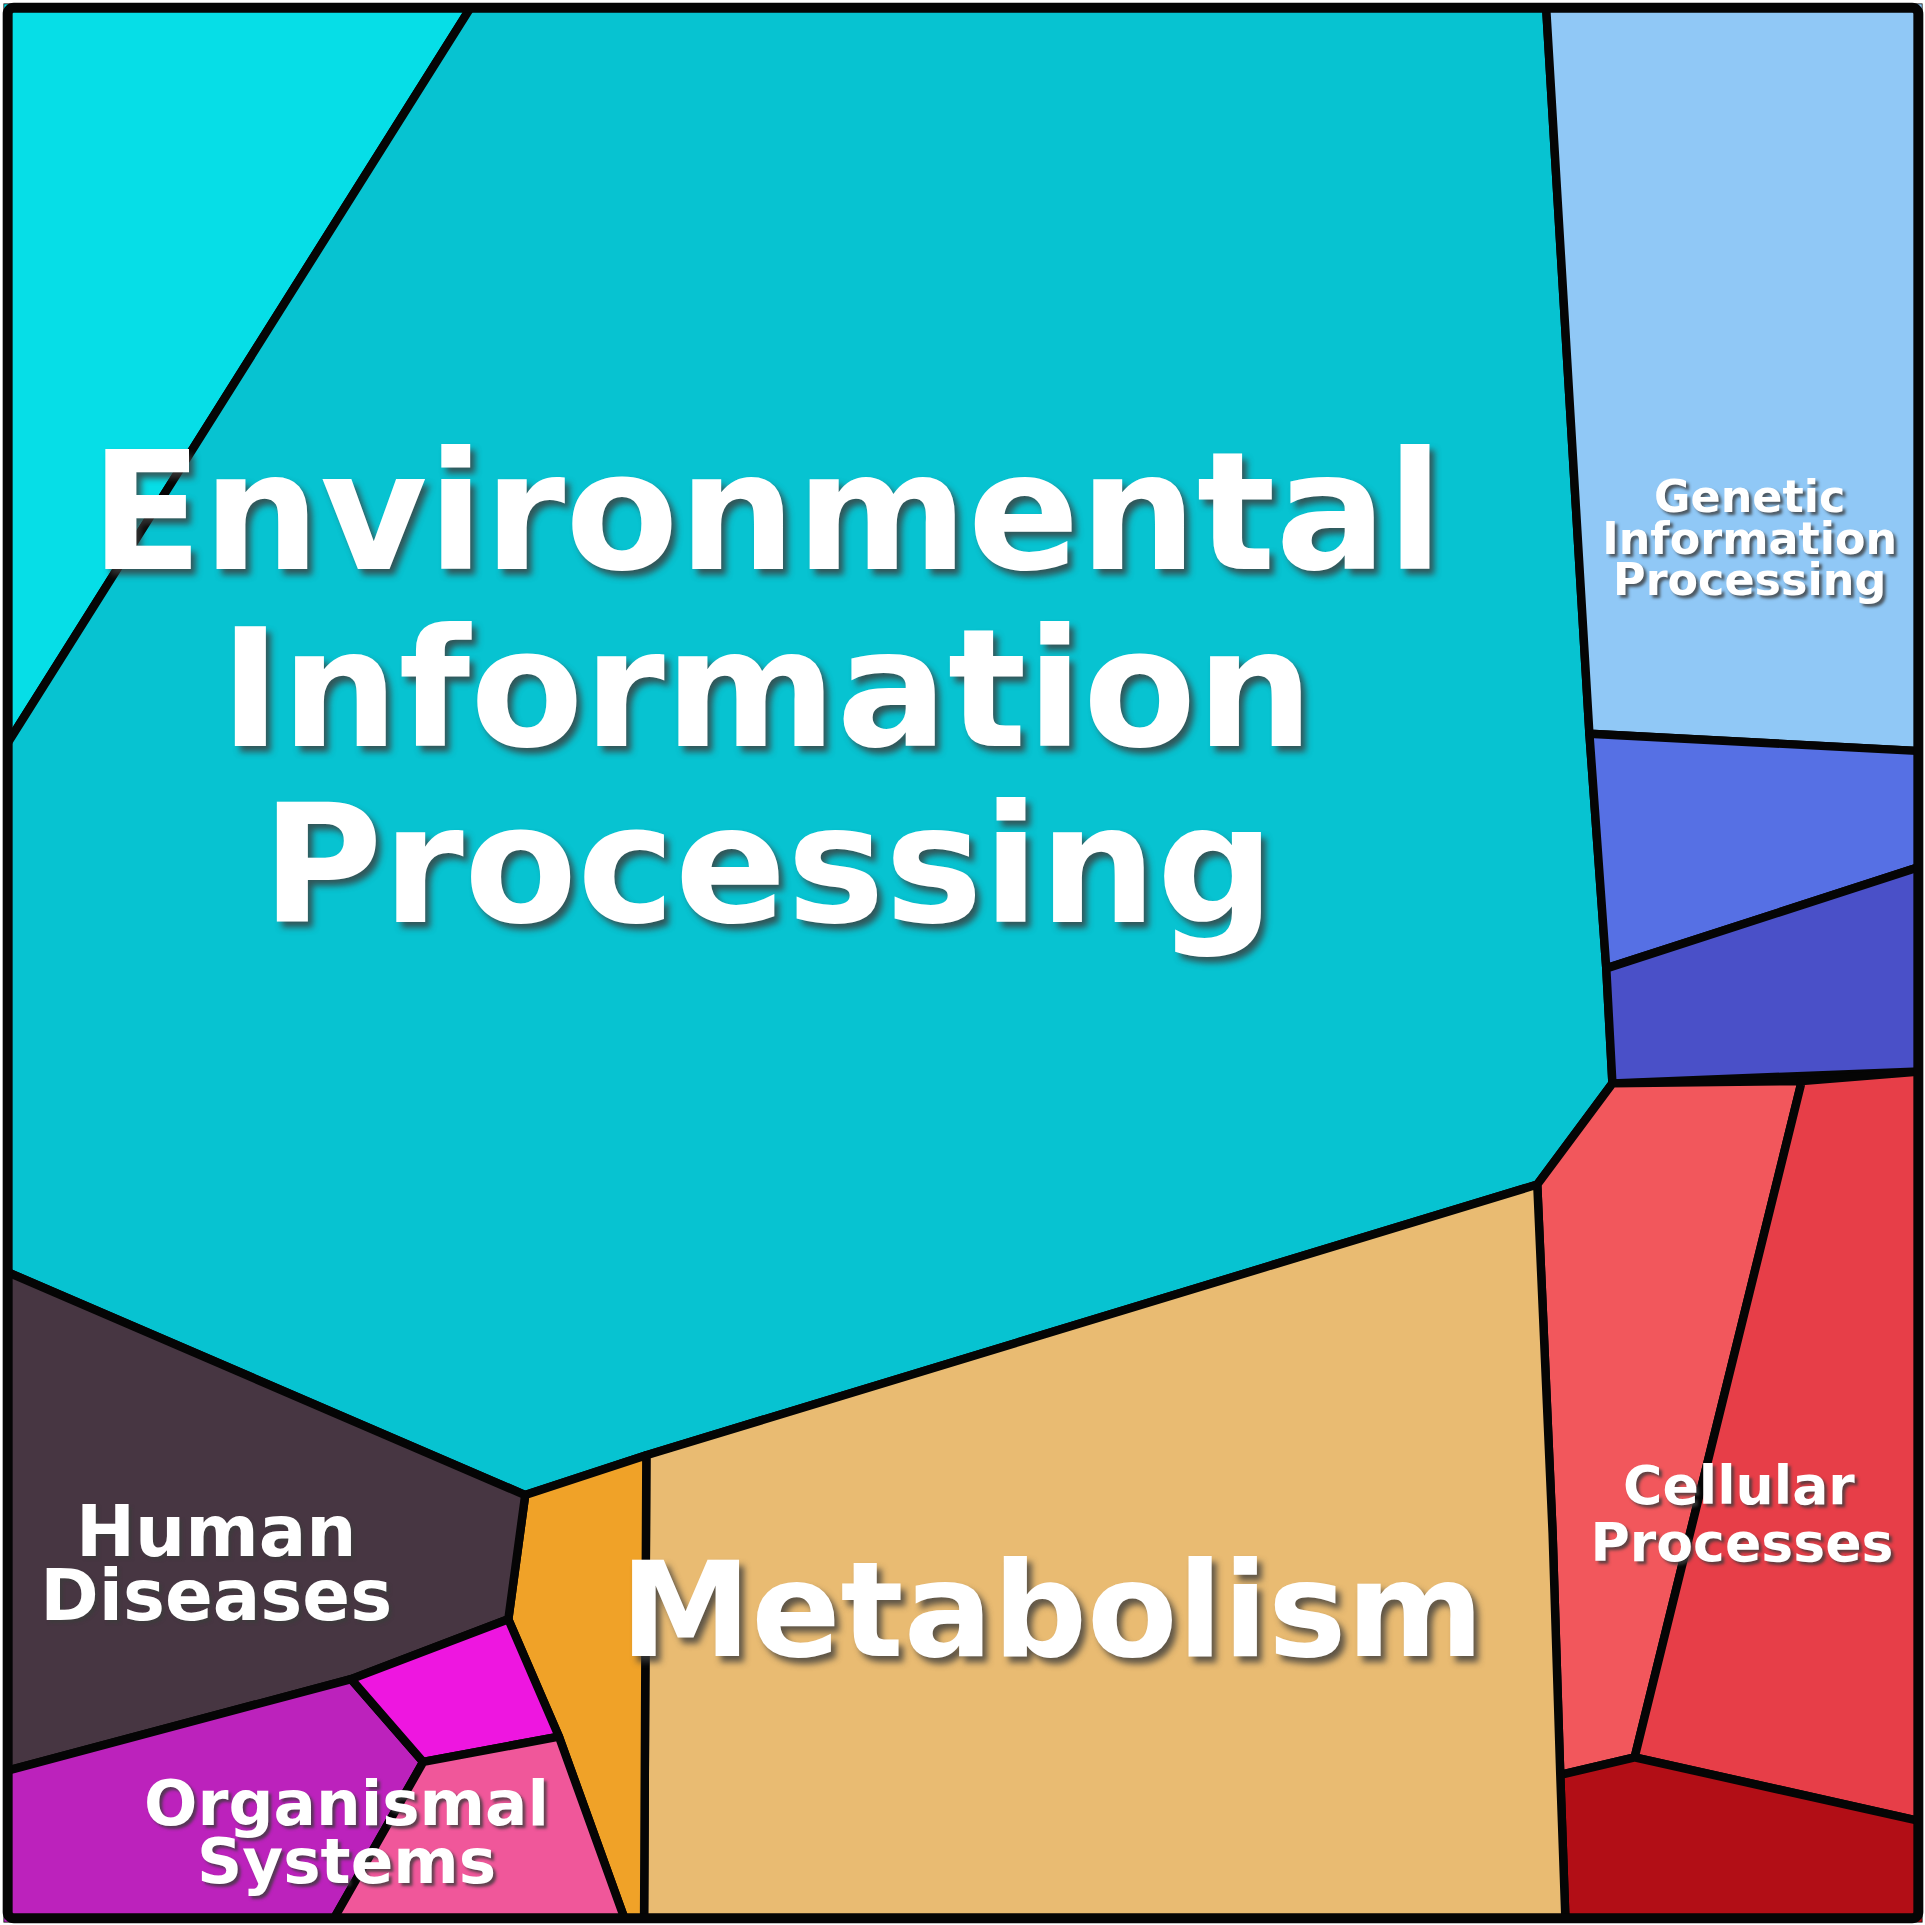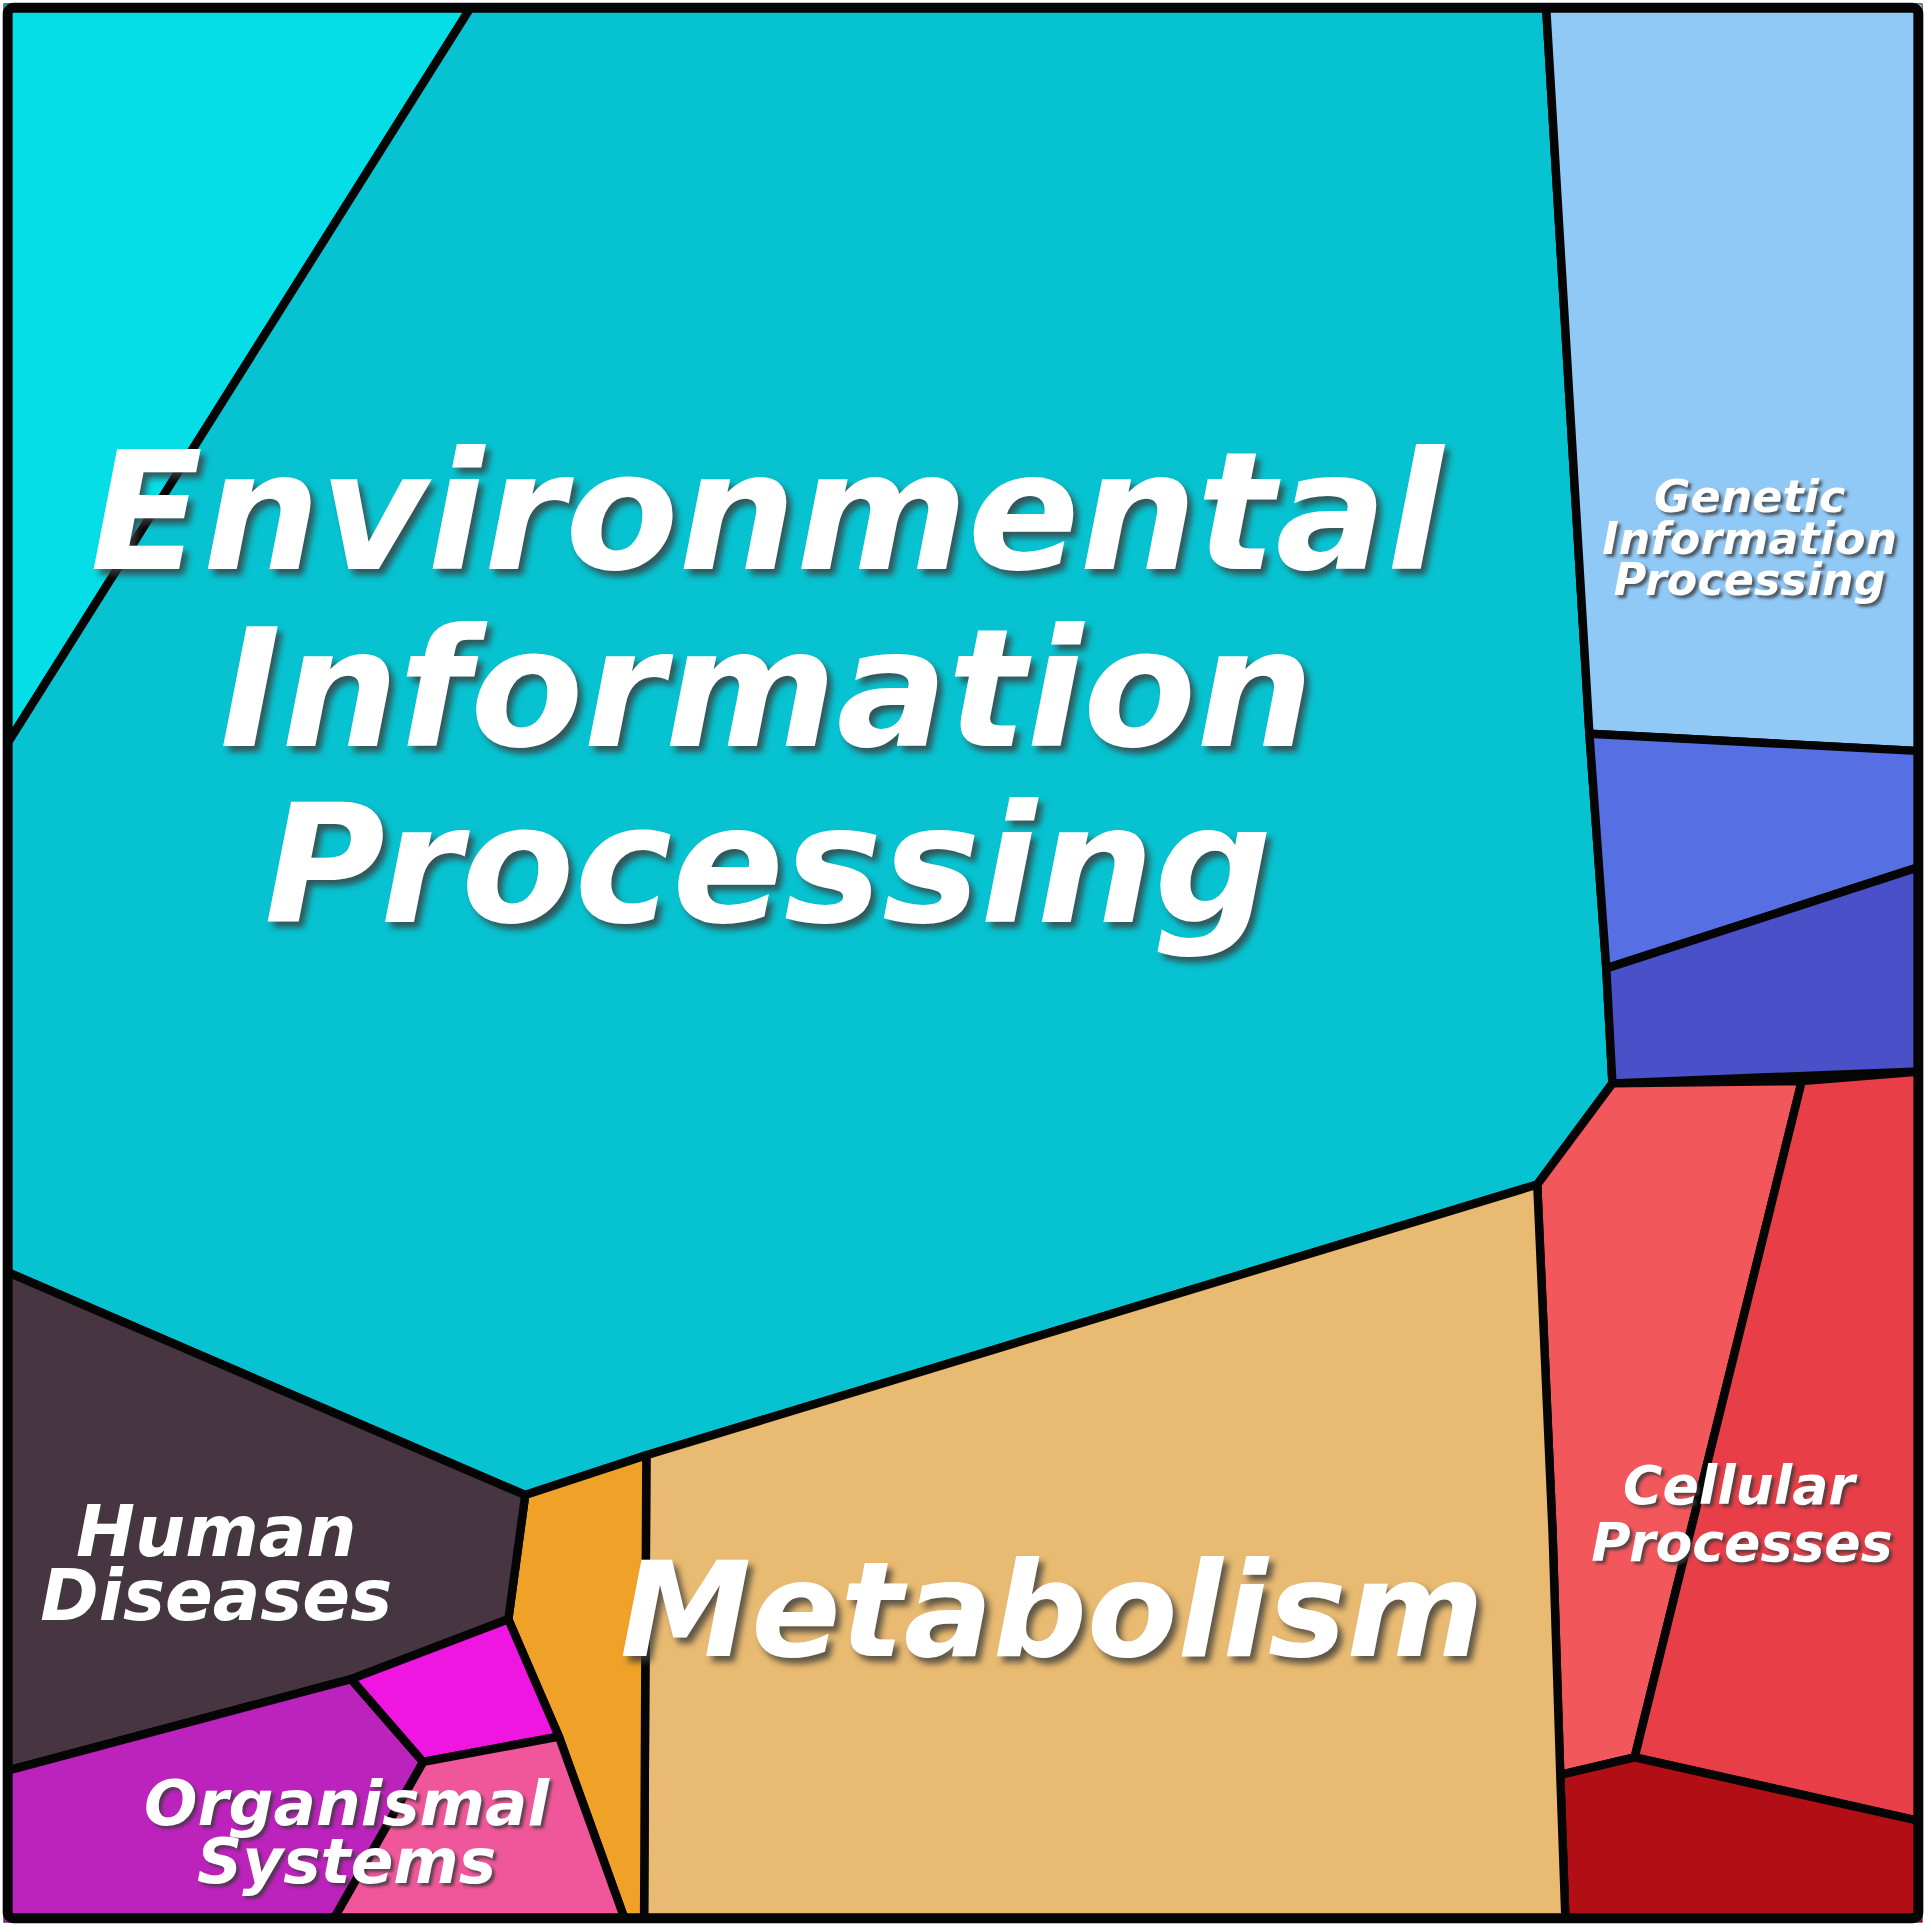--- a/index.html
+++ b/index.html
@@ -1,17 +1,17 @@
 <!DOCTYPE html>
 <html style="font-size:12.3px"><head>
 <meta charset="utf-8">
 <style>
   html, body { margin: 0; padding: 0; background: #ffffff; }
   body { width: 1926px; height: 1926px; overflow: hidden; }
-  .stage { width: 1926px; height: 1926px; position: relative; background: #ffffff; font-style: italic; }
+  .stage { width: 1926px; height: 1926px; position: relative; background: #ffffff; }
   svg { display: block; width: 100%; height: 100%; }
   .cell { stroke: #050505; stroke-width: 11; stroke-linejoin: round; }
   .lbl {
     fill: #ffffff;
     font-family: "DejaVu Sans", "Liberation Sans", sans-serif;
     font-weight: bold;
     text-anchor: middle;
     dominant-baseline: central;
   }
   .lbl-big   { text-shadow: 5px 6px 6px rgba(60,60,60,0.80); }

